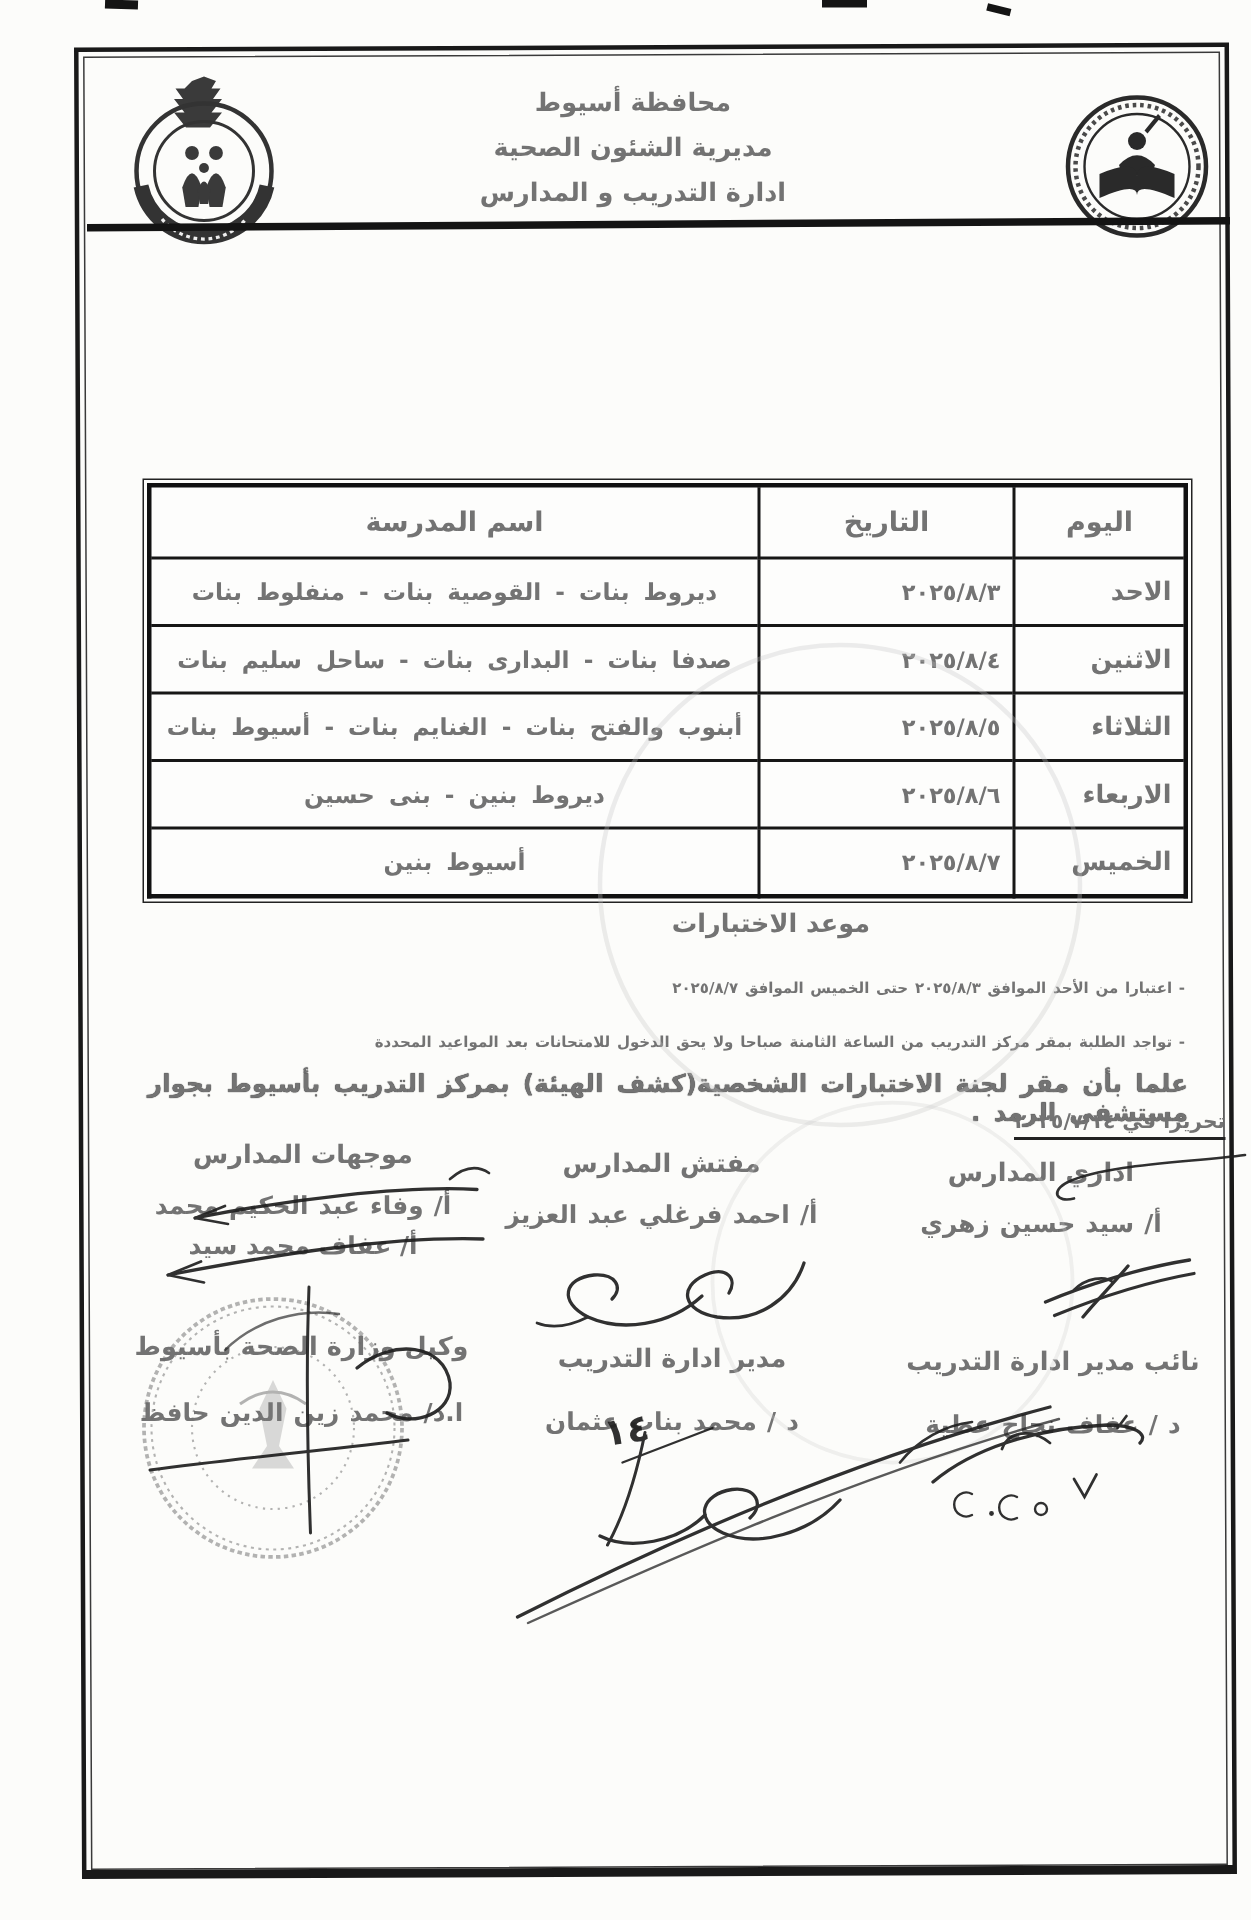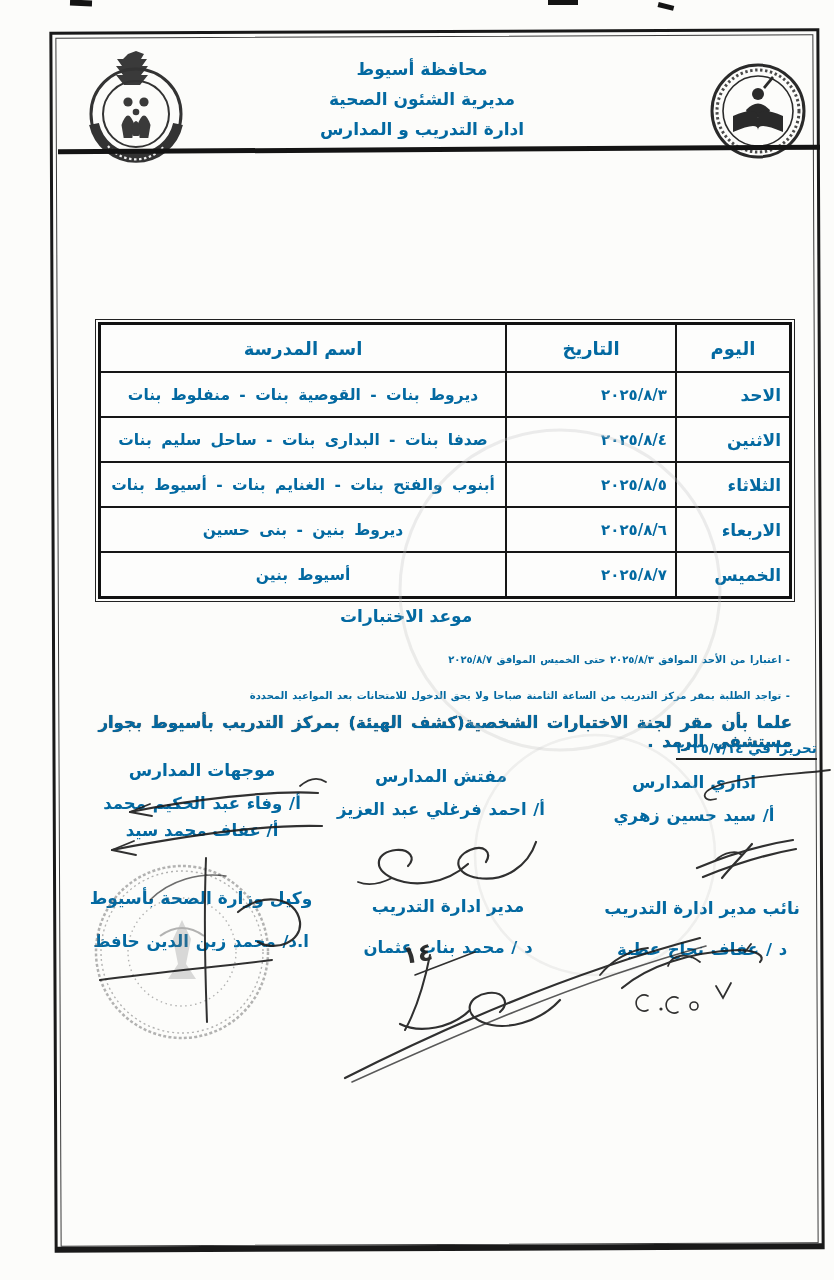--- a/index.html
+++ b/index.html
@@ -1,19 +1,19 @@
 <!DOCTYPE html>
 <html lang="ar" dir="rtl"><head>
 <meta charset="utf-8">
 <style>
   html,body{margin:0;padding:0;background:#e9e9e7;}
   #doc{
     position:relative;width:834px;height:1280px;margin:0 auto;
     background:#fcfcfa;overflow:hidden;
-    font-family:"DejaVu Sans",sans-serif;font-weight:bold;color:#0369a1;
+    font-family:"DejaVu Sans",sans-serif;font-weight:bold;color:#737373;
     direction:rtl;
   }
   .abs{position:absolute;}
   
   .frame{
     left:52px;top:30px;width:764px;height:1212px;
     border:3px solid #191919;border-bottom-width:6px;
     outline:1px solid #3a3a3a;outline-offset:-7px;
     transform:rotate(-0.25deg);
   }
@@ -34,21 +34,21 @@
     background:#fdfdfc;
   }
   table.sched th,table.sched td{border:2px solid #161616;vertical-align:middle;padding:0 8px;}
   table.sched th{font-size:18px;height:46px;text-align:center;}
   td.c-day{width:96px;font-size:17px;text-align:right;padding-right:16px;}
   th.c-day{width:96px;}
   th.c-date,td.c-date{width:152px;font-size:15px;text-align:right;}
   td.c-school{font-size:15.5px;text-align:center;word-spacing:4px;}
   table.sched td{height:43px;}
   
-  .exam-heading{left:340px;top:606px;width:240px;text-align:left;font-size:17px;letter-spacing:.3px;}
+  .exam-heading{left:340px;top:606px;width:240px;text-align:right;font-size:17px;letter-spacing:.3px;}
   .bullets{left:70px;top:642px;width:720px;font-size:10px;line-height:36px;text-align:right;word-spacing:1px;}
   .note{left:60px;top:713px;width:732px;font-size:16.5px;text-align:right;word-spacing:3px;text-shadow:0 0 .7px #000;}
   
   .issue-date{left:676px;top:740px;font-size:13.5px;border-bottom:2px solid #222;padding-bottom:2px;white-space:nowrap;}
   .sig{text-align:center;}
   .sig .t{font-size:17px;}
   .sig .n{font-size:16.5px;margin-top:14px;word-spacing:1px;}
   .sig .n2{font-size:16.5px;margin-top:8px;}
   .sig-mowagehat{left:78px;top:760px;width:248px;}
   .sig-moftesh{left:318px;top:766px;width:246px;}

